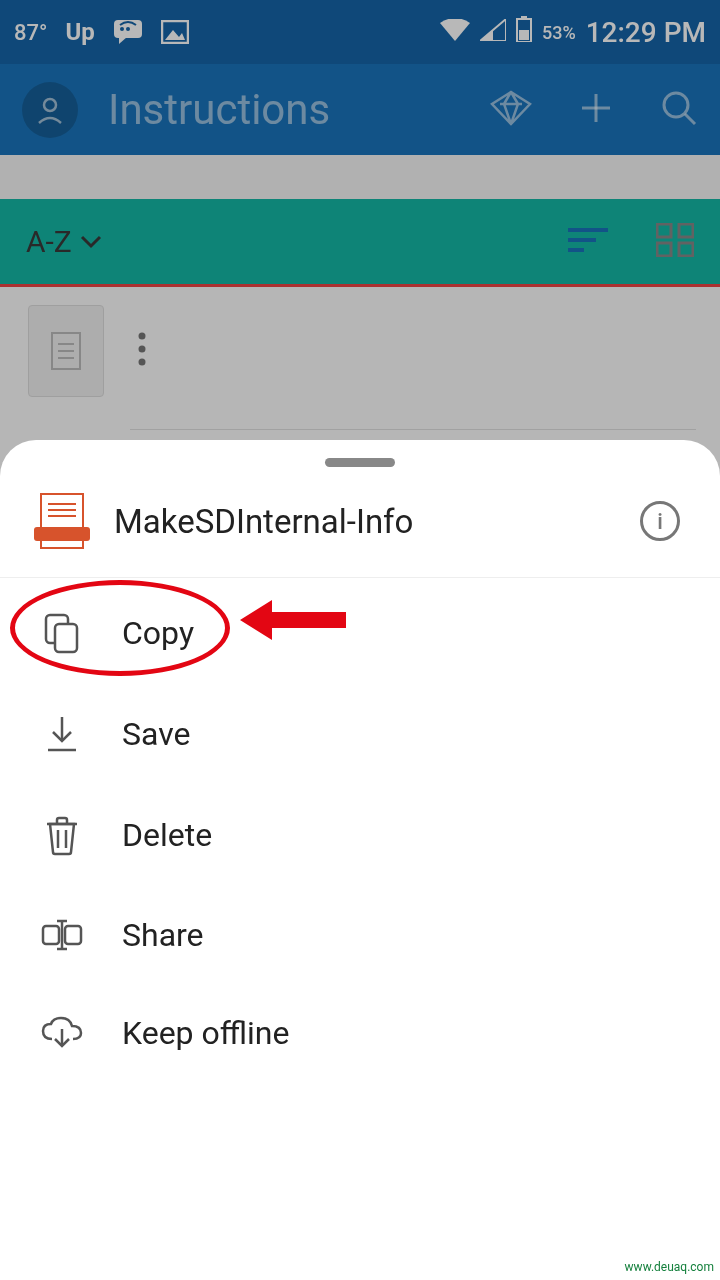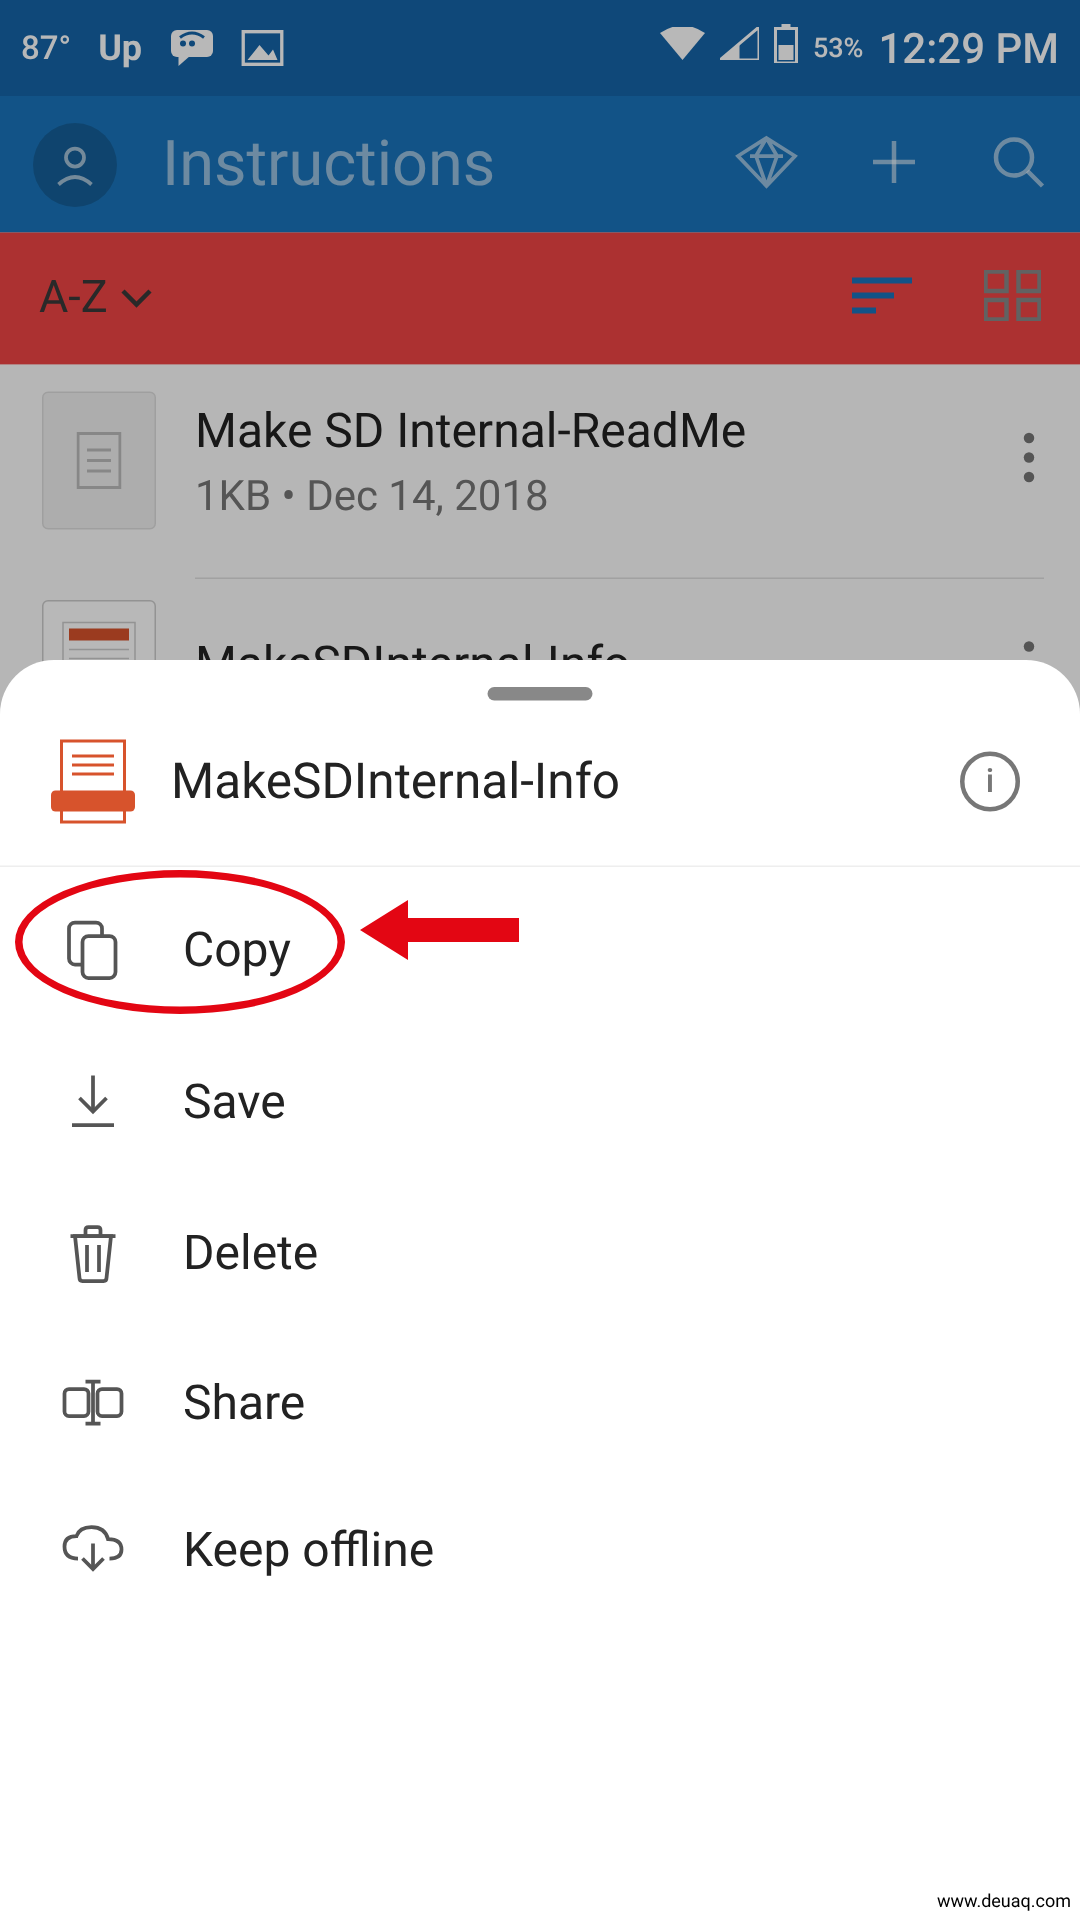--- a/index.html
+++ b/index.html
@@ -42,25 +42,26 @@
   }
   .app-title {
     font-size: 42px;
     color: rgba(255,255,255,0.55);
     flex: 1;
   }
   .app-actions { display: flex; gap: 46px; align-items: center; }
   .app-actions .ic { color: rgba(255,255,255,0.55); }
   .sort-bar {
     height: 88px;
-    background: #ef4444;
-    border-bottom: 1px solid #ef4444;
+    background: #14b8a6;
+    border-bottom: 3px solid #ef4444;
     display: flex;
     align-items: center;
     padding: 0 26px;
+    margin-top: 44px;
   }
   .sort-label { font-size: 30px; color: #3a3a3a; display:flex; align-items:center; gap:8px;}
   .sort-right { margin-left: auto; display: flex; gap: 48px; align-items: center;}
   .file-list { background: #fdfdfd; }
   .file-row {
     display: flex;
     align-items: center;
     padding: 18px 22px 18px 28px;
     gap: 26px;
   }
@@ -150,21 +151,21 @@
     pointer-events:none;
   }
   .arrow {
     position:absolute;
     left: 240px; top: 592px;
     z-index:20;
     pointer-events:none;
   }
   .watermark {
     position:absolute; right:6px; bottom:6px;
-    font-size:12px; color:#000000; z-index:30;
+    font-size:12px; color:#15803d; z-index:30;
   }
 </style>
 </head>
 <body>
 
 <div class="status-bar">
   <div class="status-left">
     <span class="temp">87°</span>
     <span class="up-icon">Up</span>
     <span class="chat-icon">
@@ -265,24 +266,20 @@
 <div class="file-list">
   <div class="file-row">
     <div class="file-icon-box">
       <svg width="30" height="38" viewBox="0 0 30 38">
           <rect x="1" y="1" width="28" height="36" fill="none" stroke="#bbb" stroke-width="2"></rect>
           <line x1="7" y1="12" x2="23" y2="12" stroke="#bbb" stroke-width="2"></line>
           <line x1="7" y1="19" x2="23" y2="19" stroke="#bbb" stroke-width="2"></line>
           <line x1="7" y1="26" x2="23" y2="26" stroke="#bbb" stroke-width="2"></line>
         </svg>
     </div>
-    <div class="file-text-col">
-      <div class="file-title">Make SD Internal-ReadMe</div>
-      <div class="file-meta">1KB • Dec 14, 2018</div>
-    </div>
     <div class="file-more">
       <svg width="8" height="34" viewBox="0 0 8 34">
           <circle cx="4" cy="4" r="3.5" fill="#777"></circle>
           <circle cx="4" cy="17" r="3.5" fill="#777"></circle>
           <circle cx="4" cy="30" r="3.5" fill="#777"></circle>
         </svg>
     </div>
   </div>
   <div class="row-divider"></div>
   <div class="file-row" style="padding-top:14px;">

